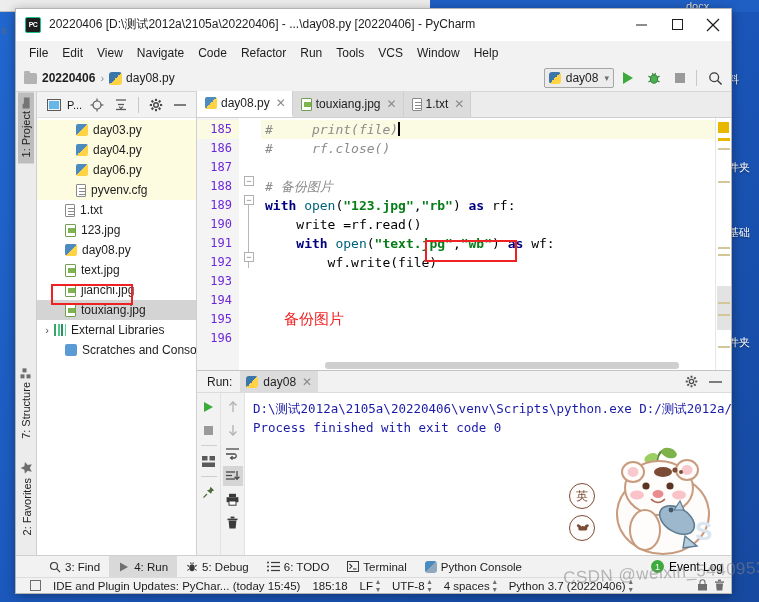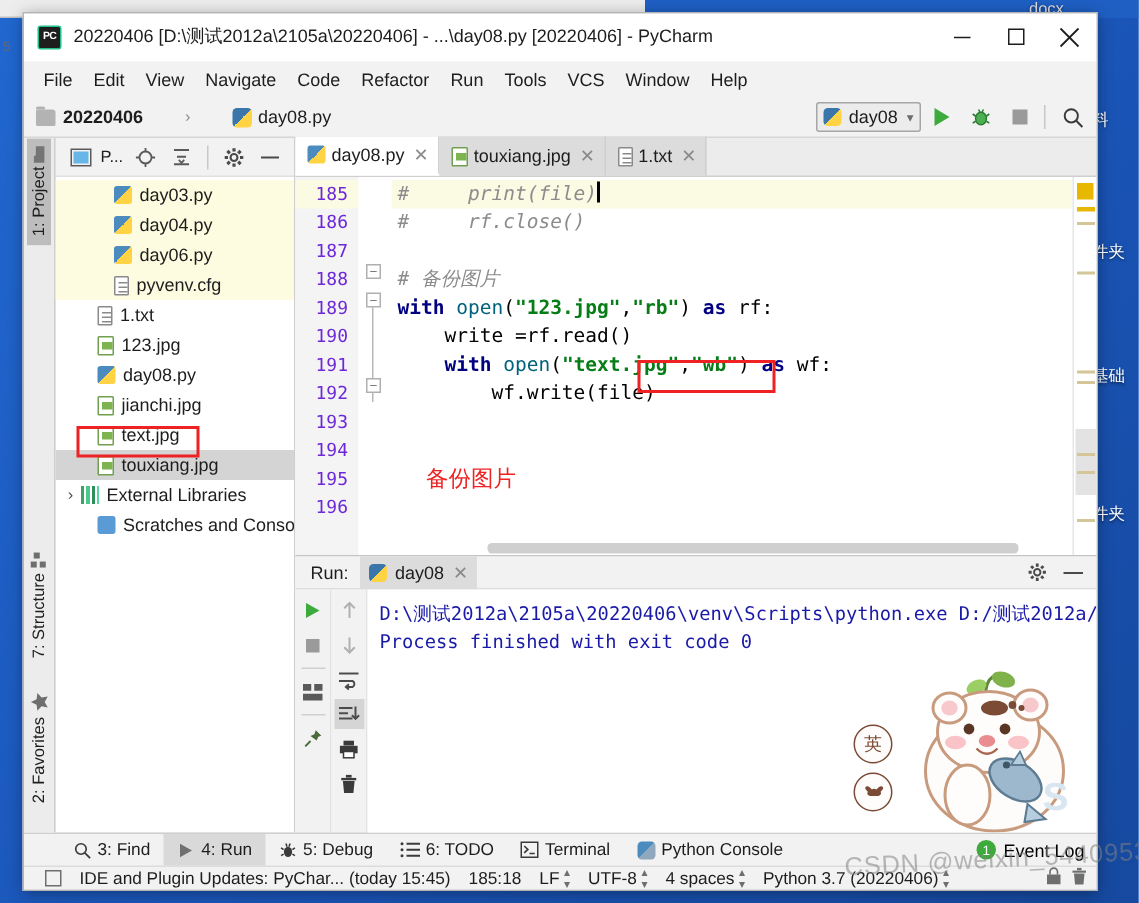--- a/index.html
+++ b/index.html
@@ -68,21 +68,21 @@
     height:24px; background:#f2f2f2; display:flex; align-items:center;
     padding-left:6px; flex:none; border-bottom:1px solid #f2f2f2;
   }
   .menu-item {
     padding:3px 7px; font-size:12px; color:#1d1d1d; white-space:nowrap;
   }
 
   
   #navbar {
     height:27px; background:#f2f2f2; display:flex; align-items:center;
-    padding-left:8px; flex:none; border-bottom:1px solid #d6d6d6;gap:23px;
+    padding-left:8px; flex:none; border-bottom:1px solid #d6d6d6;
   }
   .crumb { display:flex; align-items:center; font-size:12px; color:#1d1d1d; }
   .crumb-sep { margin:0 5px; color:#8c8c8c; font-size:11px; }
   .crumb b { font-weight:bold; }
   .folder-ico {
     width:13px; height:11px; background:#b3b3b3; border-radius:1px 2px 1px 1px;
     margin-right:5px; position:relative; flex:none;
   }
   .folder-ico:before {
     content:""; position:absolute; top:-2px; left:0; width:6px; height:2px;
@@ -339,21 +339,21 @@
 <body>
 
 <div id="desktop">
   <div id="desktop-gradient"></div>
   <div class="desk-strip"></div>
   <div class="desk-strip2"></div>
   <div class="desk-ghost" style="left:2px;top:26px;">5</div>
   <div class="desk-label" style="left:686px;top:0px;color:#dedede;">docx</div>
   <div class="desk-label" style="left:728px;top:72px;">料</div>
   <div class="desk-label" style="left:728px;top:160px;">件夹</div>
-  <div class="desk-label" style="left:728px;top:243px;">基础</div>
+  <div class="desk-label" style="left:728px;top:225px;">基础</div>
   <div class="desk-label" style="left:728px;top:335px;">件夹</div>
 </div>
 
 <div id="pycharm">
 
   <div id="titlebar">
     <div id="app-icon">PC</div>
     <div id="title-text">20220406 [D:\测试2012a\2105a\20220406] - ...\day08.py [20220406] - PyCharm</div>
     <div id="win-btns">
       <div class="win-btn">
@@ -549,26 +549,26 @@
               <span class="tname">123.jpg</span>
             </div>
             <div class="trow" style="padding-left: 15px;">
               <span class="arrow-r"></span>
               <span class="fileico ico-py"></span>
               <span class="tname">day08.py</span>
             </div>
             <div class="trow" style="padding-left: 15px;">
               <span class="arrow-r"></span>
               <span class="fileico ico-img"></span>
+              <span class="tname">text.jpg</span>
+            </div>
+            <div class="trow" style="padding-left: 15px;">
+              <span class="arrow-r"></span>
+              <span class="fileico ico-img"></span>
               <span class="tname">jianchi.jpg</span>
-            </div>
-            <div class="trow" style="padding-left: 15px;">
-              <span class="arrow-r"></span>
-              <span class="fileico ico-img"></span>
-              <span class="tname">text.jpg</span>
             </div>
             <div class="trow sel" style="padding-left: 15px;">
               <span class="arrow-r"></span>
               <span class="fileico ico-img"></span>
               <span class="tname">touxiang.jpg</span>
             </div>
             <div class="trow" style="padding-left: 4px;">
               <span class="arrow-r">›</span>
               <span class="fileico ico-lib"></span>
               <span class="tname">External Libraries</span>

